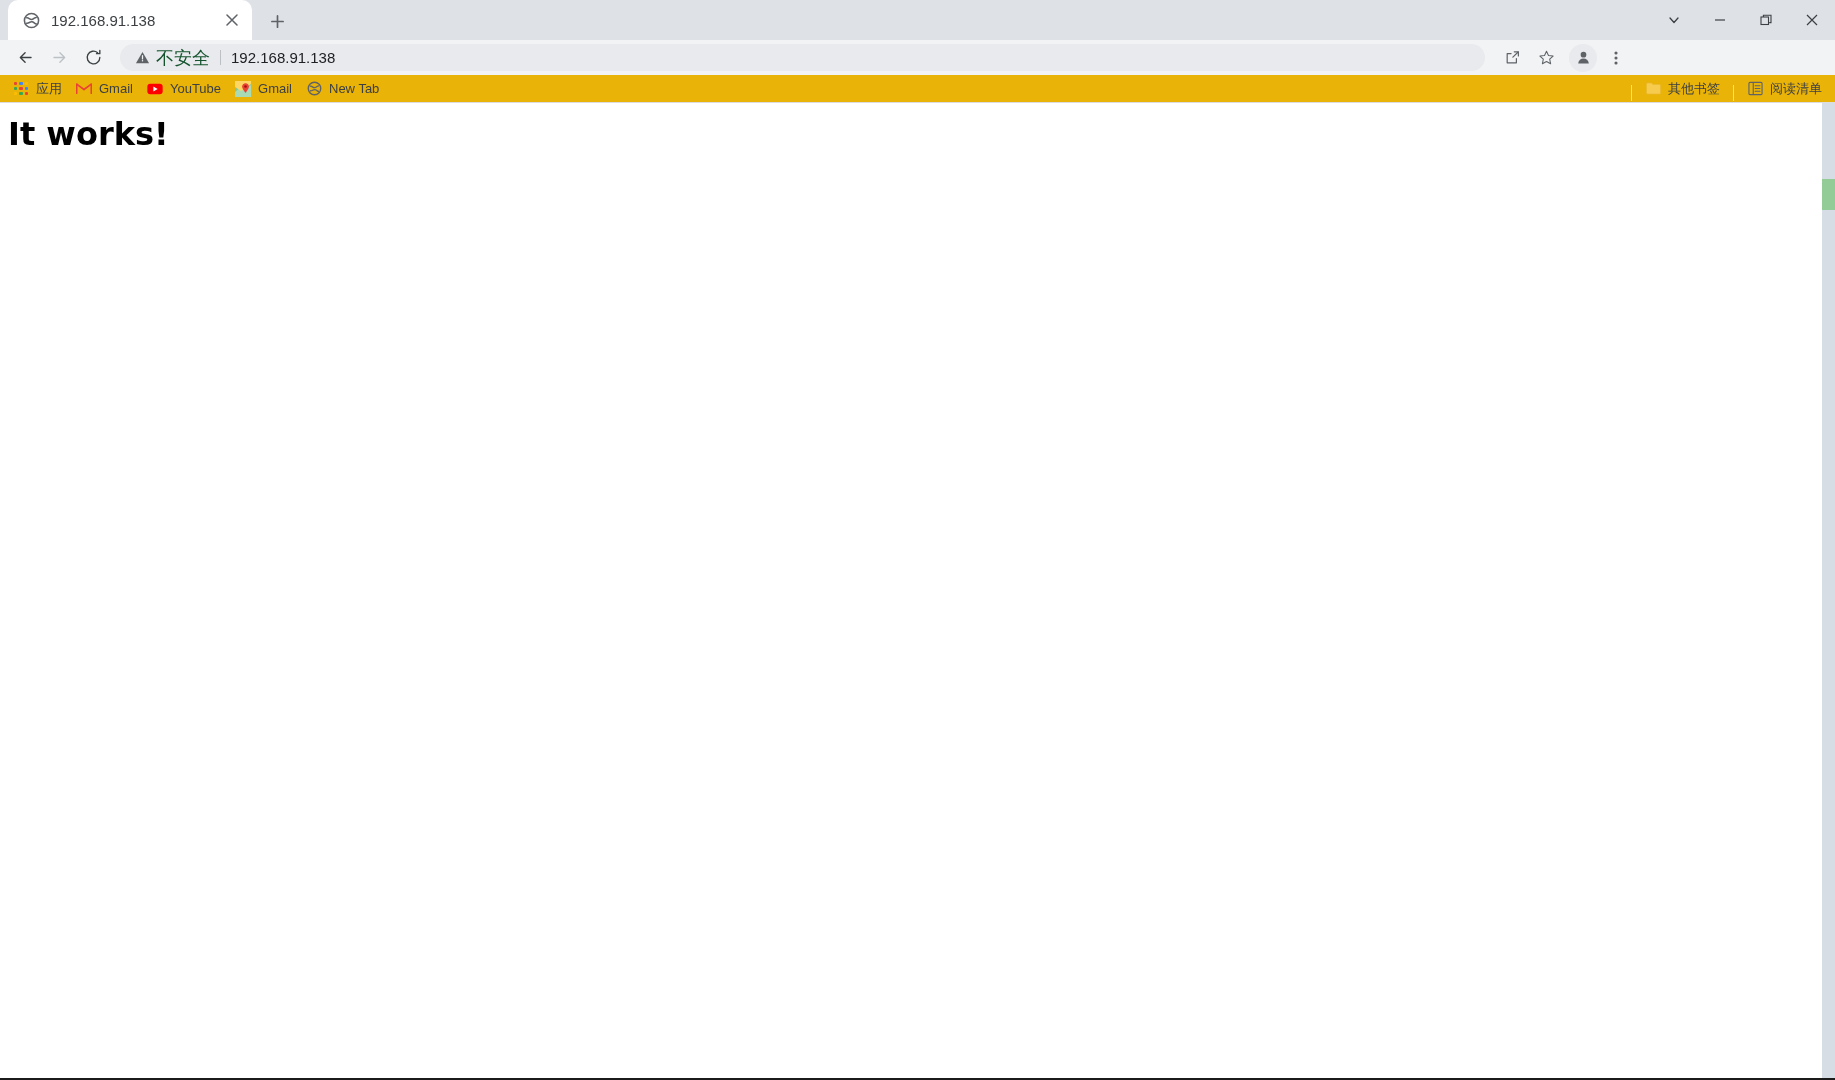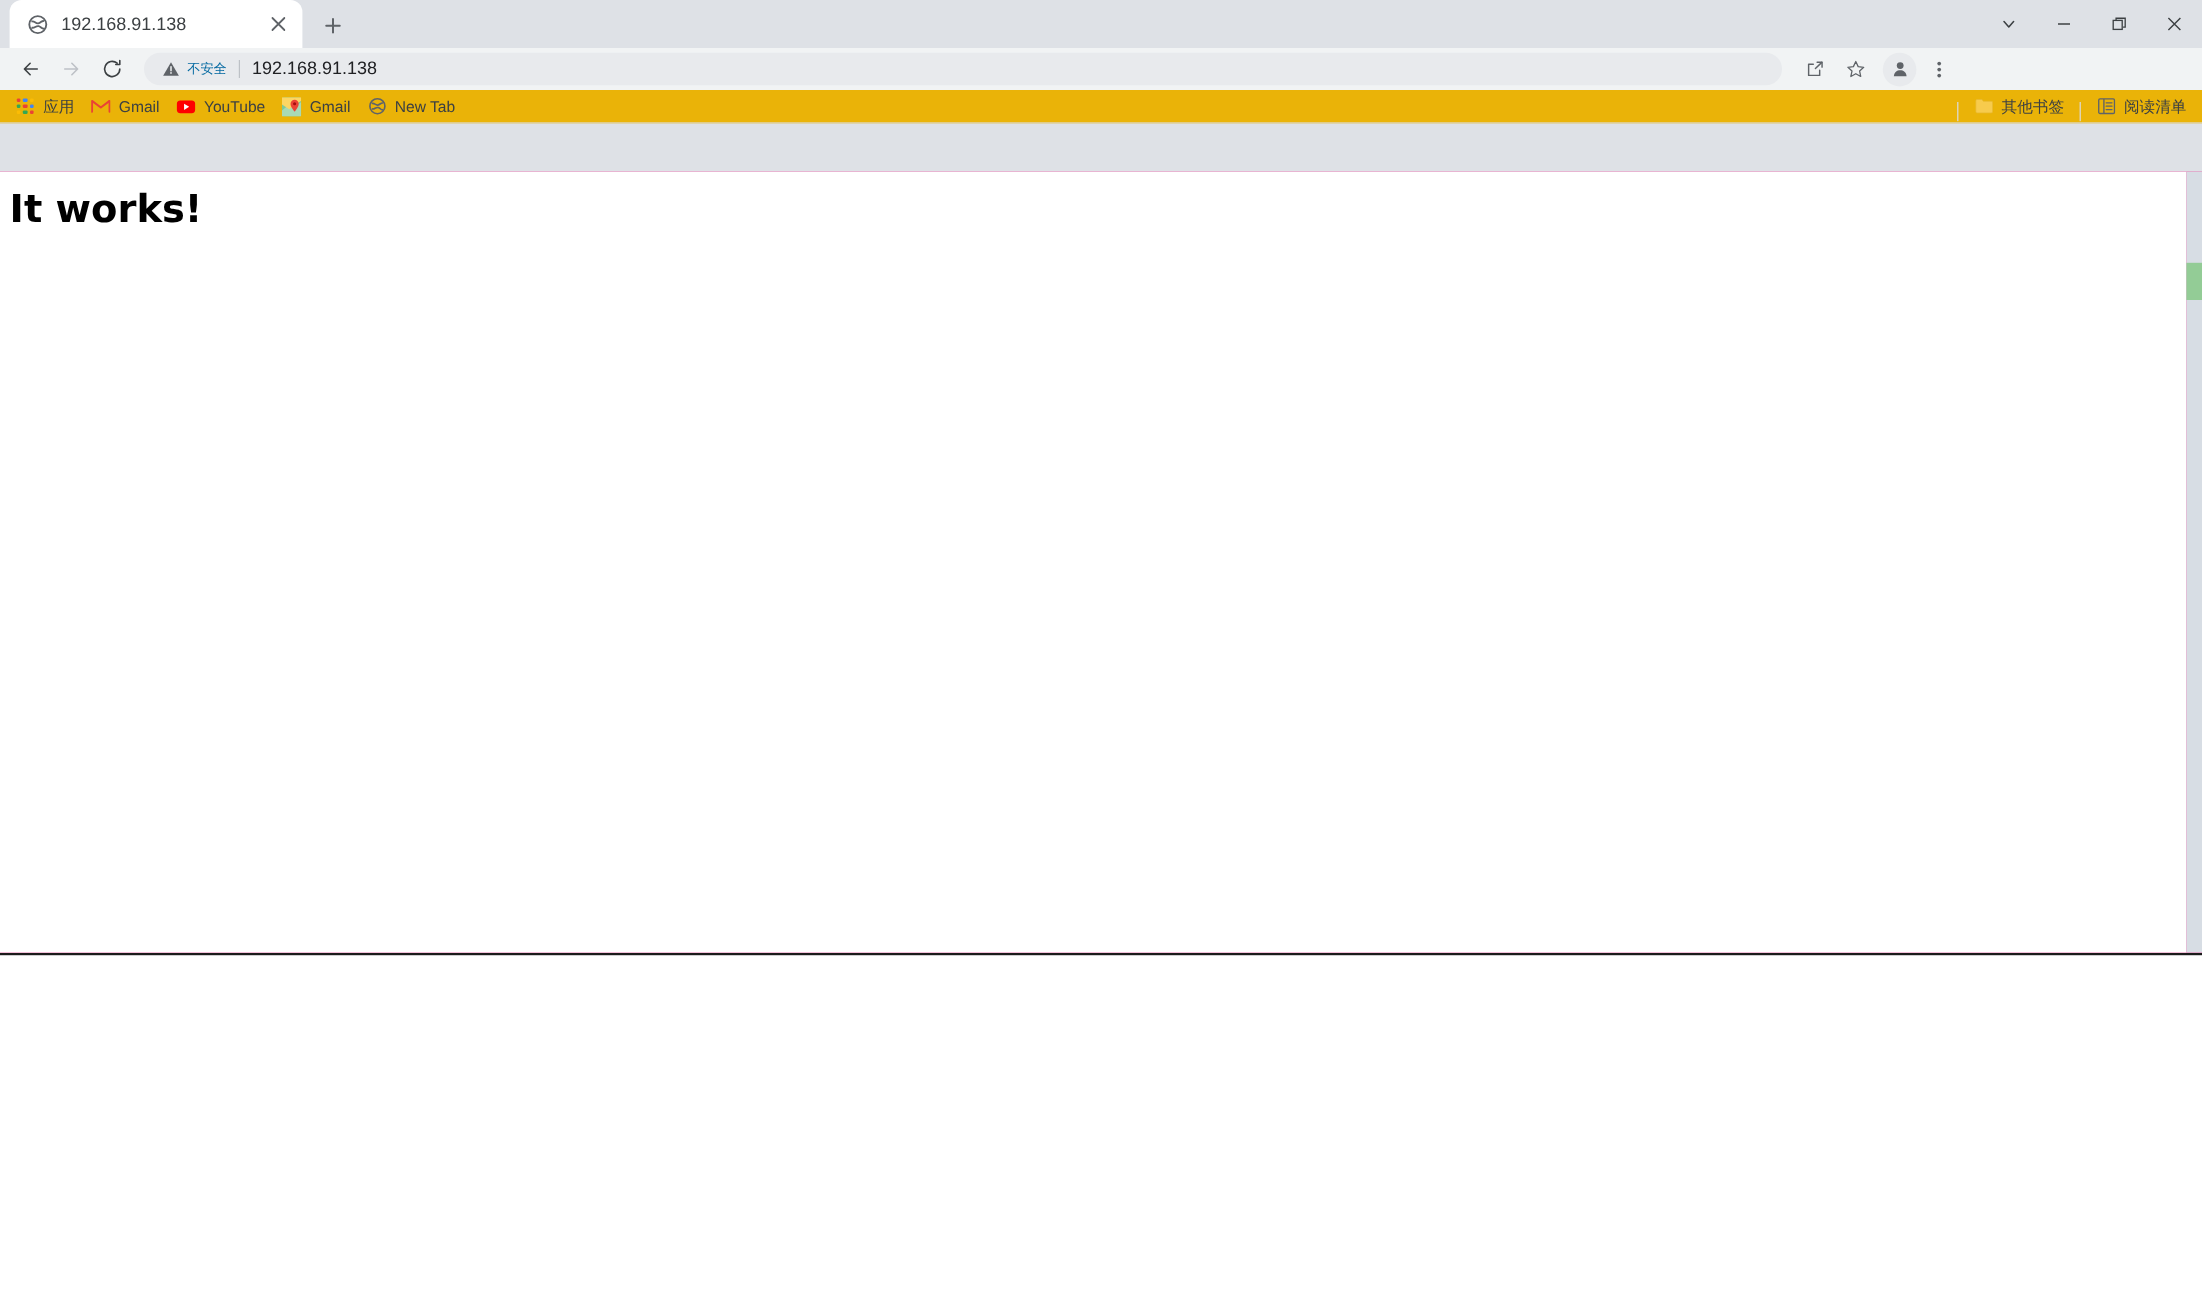--- a/index.html
+++ b/index.html
@@ -4,21 +4,21 @@
 <style>
   * { margin:0; padding:0; box-sizing:border-box; }
   html, body {
     width:1835px; height:1080px;
     font-family:"Liberation Sans", sans-serif;
     overflow:hidden;
     background:#ffffff;
   }
 
   .browser-window {
-    width:1835px; height:796px;
+    width:1835px; height:1080px;
     display:flex; flex-direction:column;
     background:#dee1e6;
     border-bottom:2px solid #1b1b1b;
   }
 
   
   .tab-strip {
     height:40px;
     background:#dee1e6;
     display:flex;
@@ -108,22 +108,22 @@
     display:flex;
     align-items:center;
     flex:none;
   }
   .security-icon {
     width:16px; height:16px;
     display:flex; align-items:center; justify-content:center;
     flex:none;
   }
   .security-text {
-    font-size:11px;
-    color:#0369a1;
+    font-size:18px;
+    color:#14532d;
     margin-left:6px;
     white-space:nowrap;
   }
   .omnibox-divider {
     width:1px; height:15px;
     background:#bdc1c6;
     margin:0 10px;
     flex:none;
   }
   .url-text {
@@ -205,24 +205,23 @@
     grid-template-columns:repeat(3,1fr);
     grid-template-rows:repeat(3,1fr);
     gap:2px;
   }
   .apps-grid i { display:block; border-radius:1px; }
 
   
   .content-wrap {
     flex:1;
     display:flex;
-    background:#ec4899;
+    background:#14b8a6;
     position:relative;
     overflow:hidden;
-    margin-top:40px;
   }
   .page-content {
     flex:1;
     background:#ffffff;
     padding:14px 8px;
   }
   .page-heading {
     font-size:32px;
     font-weight:bold;
     color:#000000;

